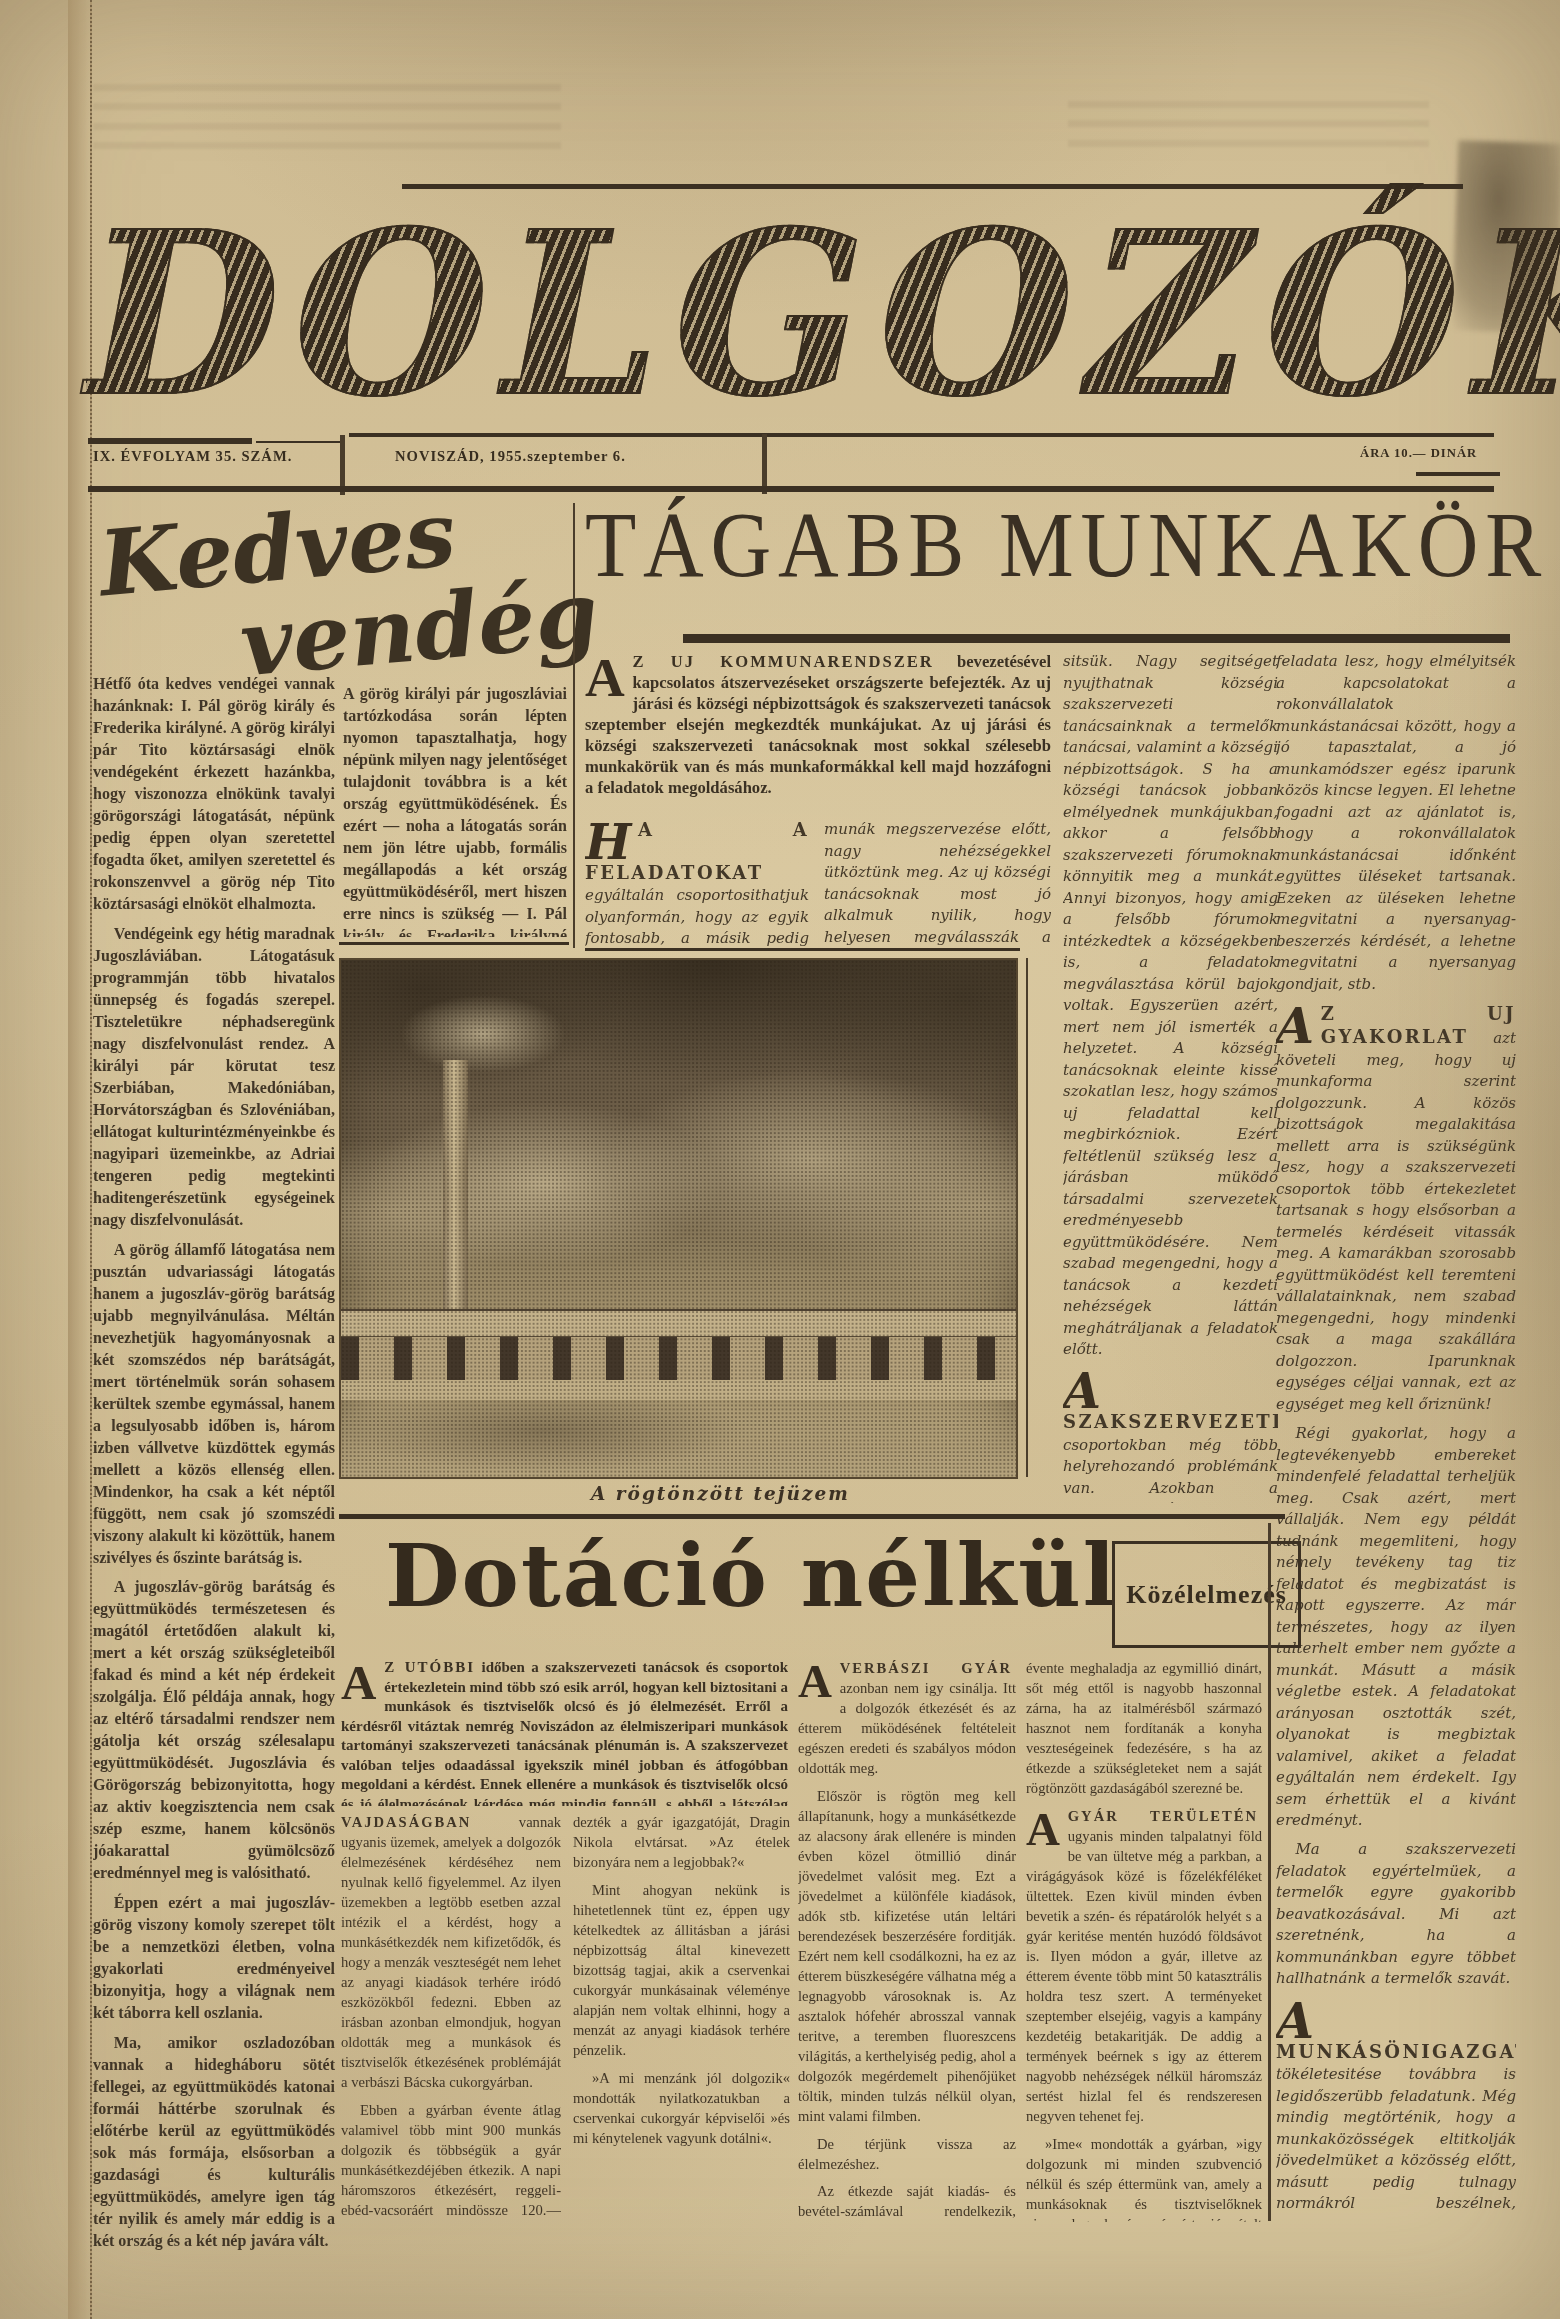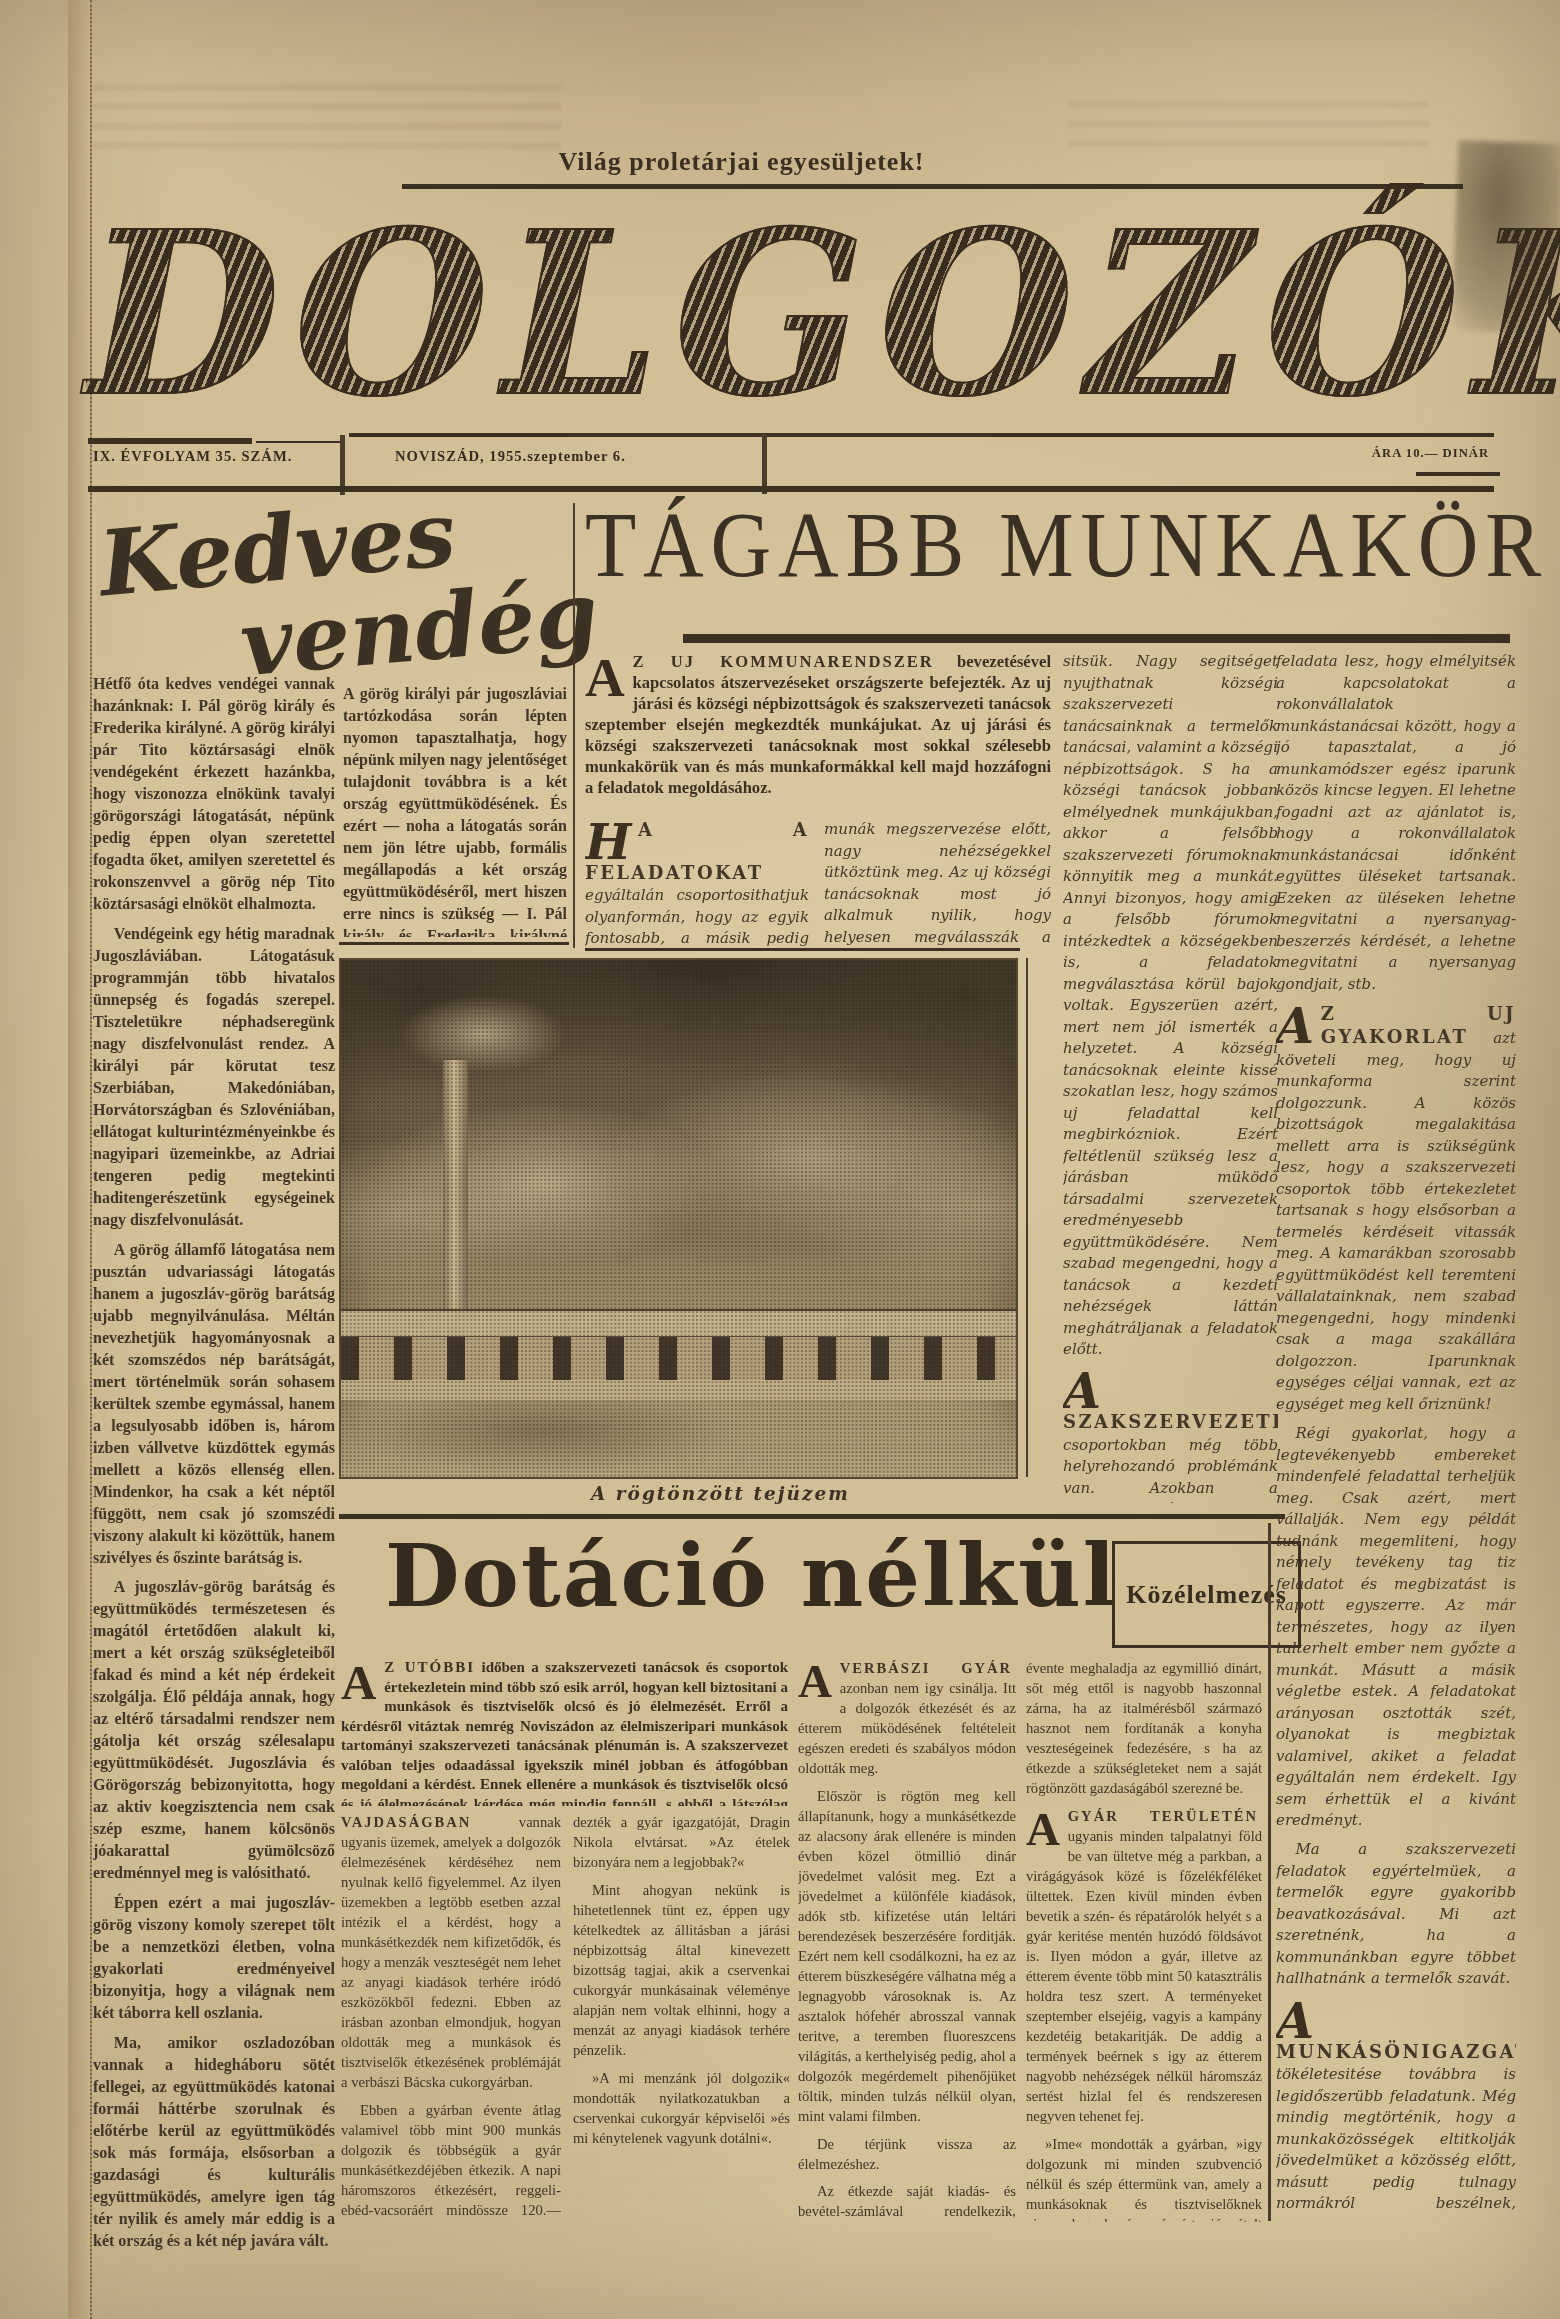--- a/index.html
+++ b/index.html
@@ -104,35 +104,34 @@
 </head>
 <body>
 
 <div id="page">
 
   <div class="tear"></div>
   <div class="ghost" style="left:93px;top:84px;width:468px;height:68px"></div>
   <div class="ghost" style="left:1068px;top:101px;width:361px;height:51px"></div>
   <div class="bleed" style="left:1455px;top:142px;width:105px;height:190px"></div>
 
-  <div class="abs slogan" style="left:400px;top:144px;width:683px">Világ proletárjai egyesüljetek!</div>
   <div class="hr" style="left:402px;top:184px;width:1061px;height:4.9px"></div>
 
   <div class="abs mast" style="left:86px;top:193px;width:1414px;height:246px">
     <span class="mast-text">DOLGOZÓK</span>
   </div>
 
   <div class="hr" style="left:88px;top:438px;width:164px;height:5.9px"></div>
   <div class="hr" style="left:256px;top:441px;width:84px;height:2px"></div>
   <div class="vr" style="left:340px;top:435px;width:4.9px;height:60px"></div>
   <div class="hr" style="left:349px;top:433px;width:1145px;height:3.9px"></div>
   <div class="vr" style="left:762px;top:434px;width:4.9px;height:60px"></div>
   <div class="abs dl" style="left:93px;top:448px">IX. ÉVFOLYAM 35. SZÁM.</div>
   <div class="abs dl" style="left:395px;top:448px">NOVISZÁD, 1955.szeptember 6.</div>
-  <div class="abs dl" style="left:1360px;top:445px;width:141px;text-align:center;font-size:12.7px">ÁRA 10.— DINÁR</div>
+  <div class="abs dl" style="left:1360px;top:445px;width:141px;text-align:left;font-size:12.7px">ÁRA 10.— DINÁR</div>
   <div class="hr" style="left:1416px;top:472px;width:84px;height:3.9px"></div>
   <div class="hr" style="left:88px;top:486px;width:1406px;height:5.9px"></div>
 
   <div class="abs script" style="left:99px;top:503px">Kedves</div>
   <div class="abs script" style="left:240px;top:583px">vendég</div>
 
   <div class="abs col kt" style="left:93px;top:673px;width:242px;height:1627px">
     <p class="f">Hétfő óta kedves vendégei vannak hazánknak: I. Pál görög király és Frederika királyné. A görög királyi pár Tito köztársasági elnök vendégeként érkezett hazánkba, hogy viszonozza elnökünk tavalyi görögországi látogatását, népünk pedig éppen olyan szeretettel fogadta őket, amilyen szeretettel és rokonszenvvel a görög nép Tito köztársasági elnököt elhalmozta.</p>
     <p>Vendégeink egy hétig maradnak Jugoszláviában. Látogatásuk programmján több hivatalos ünnepség és fogadás szerepel. Tiszteletükre néphadseregünk nagy diszfelvonulást rendez. A királyi pár körutat tesz Szerbiában, Makedóniában, Horvátországban és Szlovéniában, ellátogat kulturintézményeinkbe és nagyipari üzemeinkbe, az Adriai tengeren pedig megtekinti haditengerészetünk egységeinek nagy diszfelvonulását.</p>
     <p>A görög államfő látogatása nem pusztán udvariassági látogatás hanem a jugoszláv-görög barátság ujabb megnyilvánulása. Méltán nevezhetjük hagyományosnak a két szomszédos nép barátságát, mert történelmük során sohasem kerültek szembe egymással, hanem a legsulyosabb időben is, három izben vállvetve küzdöttek egymás mellett a közös ellenség ellen. Mindenkor, ha csak a két néptől függött, nem csak jó szomszédi viszony alakult ki közöttük, hanem szivélyes és őszinte barátság is.</p>

